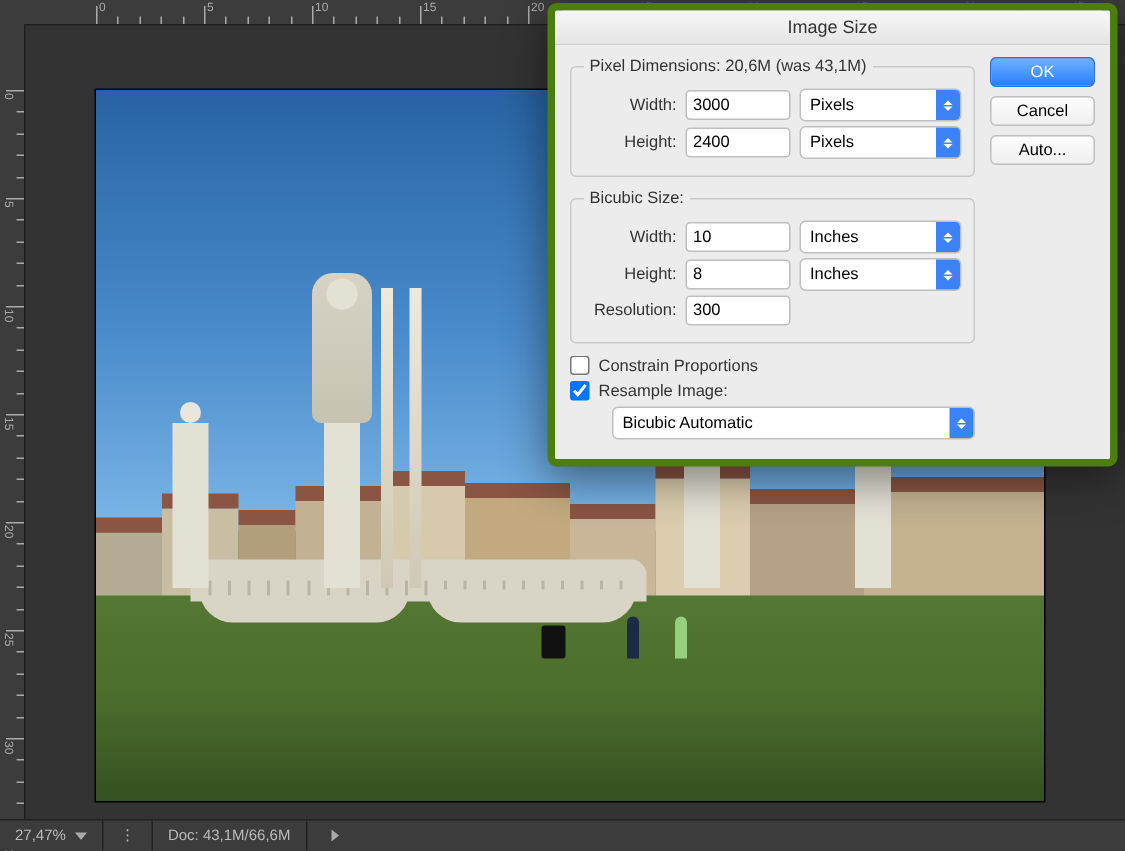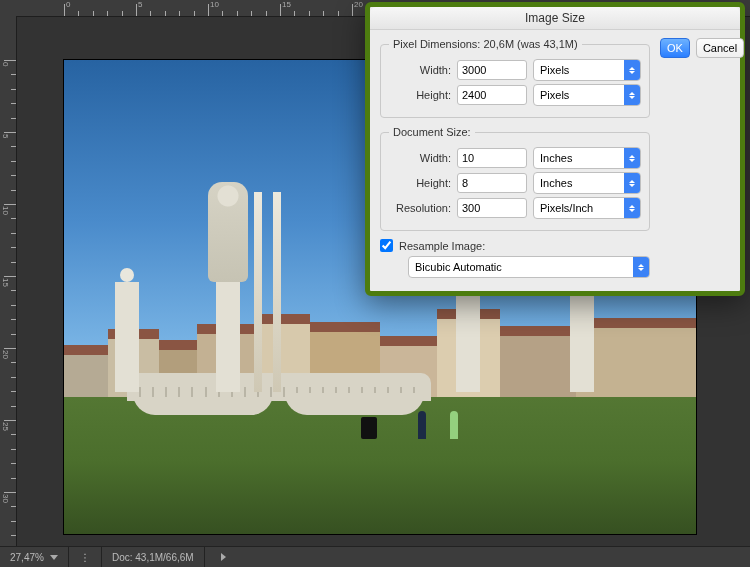--- a/index.html
+++ b/index.html
@@ -56,21 +56,21 @@
   
   .status{position:absolute;left:0;right:0;bottom:0;height:20px;background:#3c3c3c;border-top:1px solid #222;color:#bbb;display:flex;align-items:center;font-size:10px}
   .status>div{padding:0 10px;border-right:1px solid #222;height:100%;display:flex;align-items:center}
   .tri{display:inline-block;width:0;height:0;border-left:4px solid transparent;border-right:4px solid transparent;border-top:5px solid #aaa;margin-left:6px}
   .triR{display:inline-block;width:0;height:0;border-top:4px solid transparent;border-bottom:4px solid transparent;border-left:5px solid #aaa}
   
   .dialog{position:absolute;left:365px;top:2px;width:370px;background:#ececec;border:5px solid #4d7c0f;border-radius:6px;box-shadow:0 8px 30px rgba(0,0,0,.45)}
   .dlg-title{height:22px;text-align:center;font-size:12px;color:#333;line-height:22px;border-bottom:1px solid #d0d0d0;background:linear-gradient(#f7f7f7,#e5e5e5);border-radius:6px 6px 0 0}
   .dlg-body{display:flex;padding:8px 10px 10px 10px;gap:10px}
   .dlg-left{flex:1}
-  .dlg-right{width:70px;display:flex;flex-direction:row;gap:6px}
+  .dlg-right{width:70px;display:flex;flex-direction:column;gap:6px}
   fieldset{border:1px solid #c9c9c9;border-radius:4px;padding:6px 8px 8px 8px;margin:0 0 8px 0}
   legend{font-size:11px;color:#333;padding:0 4px}
   .row{display:flex;align-items:center;margin:3px 0;gap:6px}
   .row label{width:62px;text-align:right;color:#333}
   .row input[type=text]{width:60px;height:18px;border:1px solid #bfbfbf;border-radius:3px;padding:0 4px;font-size:11px;background:#fff}
   .sel{position:relative;flex:1;height:20px;border:1px solid #bfbfbf;border-radius:4px;background:#fff;display:flex;align-items:center;padding:0 18px 0 6px;font-size:11px;min-width:60px}
   .sel .arrow{position:absolute;right:0;top:0;bottom:0;width:16px;background:#3b82f6;border-radius:0 3px 3px 0;display:flex;flex-direction:column;align-items:center;justify-content:center}
   .sel .arrow::before,.sel .arrow::after{content:"";width:0;height:0;border-left:3px solid transparent;border-right:3px solid transparent}
   .sel .arrow::before{border-bottom:3px solid #fff;margin-bottom:1px}
   .sel .arrow::after{border-top:3px solid #fff}
@@ -305,47 +305,47 @@
           <label>Height:</label>
           <input type="text" value="2400" style="">
           <div class="sel">
               <span>Pixels</span>
               <span class="arrow"></span>
             </div>
         </div>
       </fieldset>
 
       <fieldset>
-        <legend>Document Size:</legend>
+        <legend>Bicubic Size:</legend>
         <div class="row">
           <label>Width:</label>
           <input type="text" value="10" style="">
           <div class="sel">
               <span>Inches</span>
               <span class="arrow"></span>
             </div>
         </div>
         <div class="row">
           <label>Height:</label>
           <input type="text" value="8" style="">
           <div class="sel">
               <span>Inches</span>
               <span class="arrow"></span>
             </div>
         </div>
         <div class="row">
           <label>Resolution:</label>
           <input type="text" value="300" style="">
-          <div class="sel">
-              <span>Pixels/Inch</span>
-              <span class="arrow"></span>
-            </div>
         </div>
       </fieldset>
 
+      <div class="chk">
+        <input type="checkbox" style="">
+        <span>Constrain Proportions</span>
+      </div>
       <div class="chk">
         <input type="checkbox" checked="" style="">
         <span>Resample Image:</span>
       </div>
       <div class="row wide-sel">
         <div class="sel" style="flex:1">
             <span>Bicubic Automatic</span>
             <span class="arrow"></span>
           </div>
       </div>

